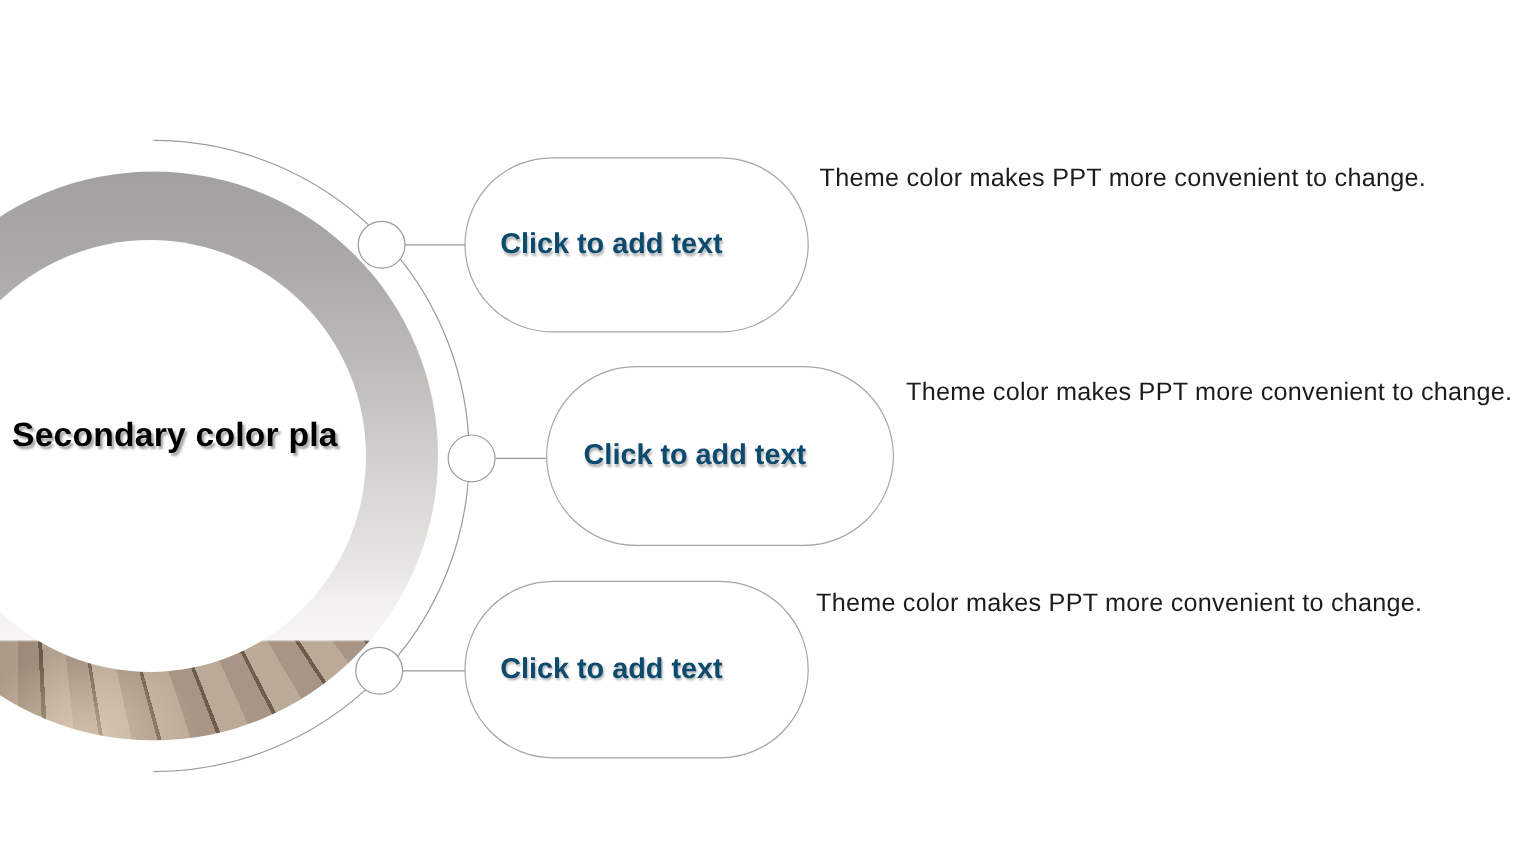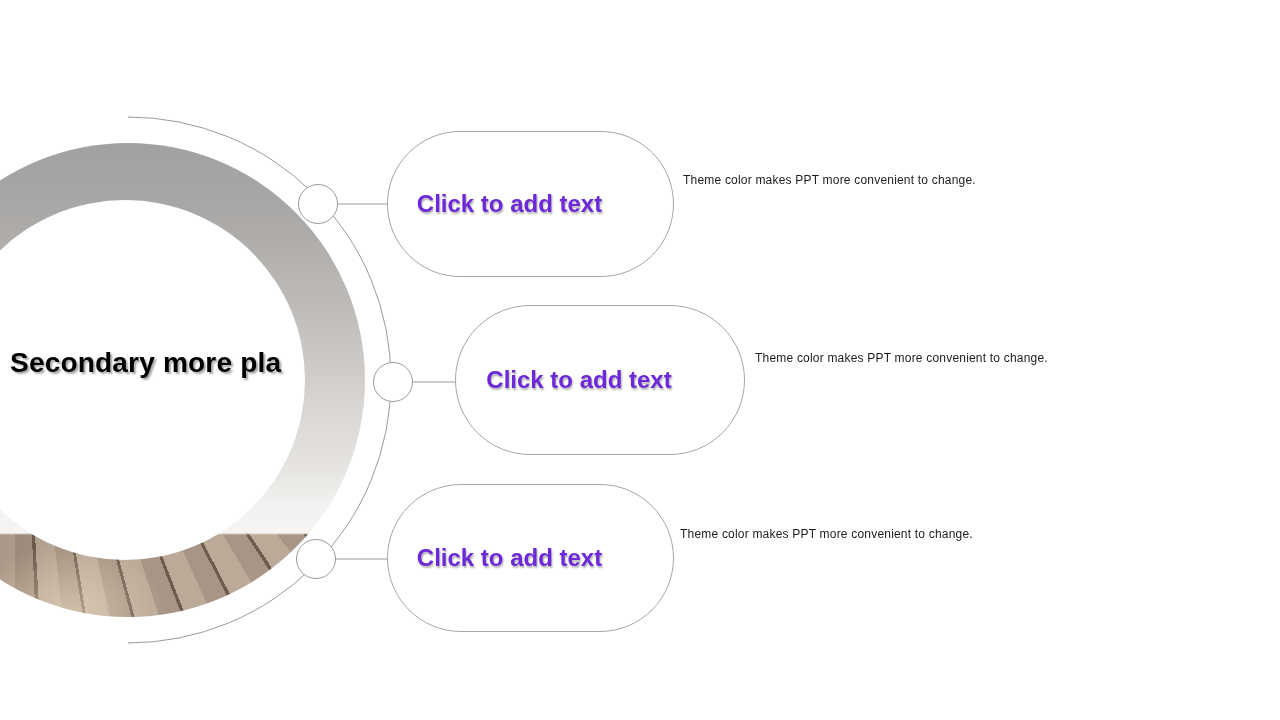--- a/index.html
+++ b/index.html
@@ -72,52 +72,51 @@
     position: absolute;
     background: #ffffff;
     border: 1px solid #a6a6a6;
     display: flex;
     align-items: center;
     justify-content: center;
     padding-right: 42px;
     box-sizing: border-box;
     font-size: 24px;
     font-weight: bold;
-    color: #6d28d9;
+    color: #0c4a6e;
     text-shadow: 1px 2px 2px rgba(0,0,0,0.30);
     cursor: text;
   }
   .pill-0 { left: 387px; top: 131px; width: 287px; height: 146px; border-radius: 73px; }
   .pill-1 { left: 455px; top: 305px; width: 290px; height: 150px; border-radius: 75px; }
   .pill-2 { left: 387px; top: 484px; width: 287px; height: 148px; border-radius: 74px; }
 
   
   .note {
     position: absolute;
-    font-size: 12px;
+    font-size: 21px;
     line-height: 17px;
     color: #1c1c1c;
     letter-spacing: 0.2px;
     white-space: nowrap;
-    margin-top: 32px;
   }
   .note-0 { left: 683px; top: 140px; }
   .note-1 { left: 755px; top: 318px; }
   .note-2 { left: 680px; top: 494px; }
 </style>
 </head>
 <body>
 
 <div class="slide">
 
   <div class="ring-photo"></div>
   <div class="ring-center"></div>
 
   <div class="slide-title">
-    <div>Secondary more pla</div>
+    <div>Secondary color pla</div>
   </div>
 
   <svg class="connectors" viewBox="0 0 1280 720">
     <path class="stroke" d="M 128 117 A 263 263 0 0 1 128 643" fill="none"></path>
     <line class="stroke" x1="337" y1="204" x2="388" y2="204"></line>
     <line class="stroke" x1="413" y1="382" x2="456" y2="382"></line>
     <line class="stroke" x1="335" y1="559" x2="388" y2="559"></line>
     <circle class="stroke" cx="318" cy="204" r="19.5" fill="#ffffff"></circle>
     <circle class="stroke" cx="393" cy="382" r="19.5" fill="#ffffff"></circle>
     <circle class="stroke" cx="316" cy="559" r="19.5" fill="#ffffff"></circle>

